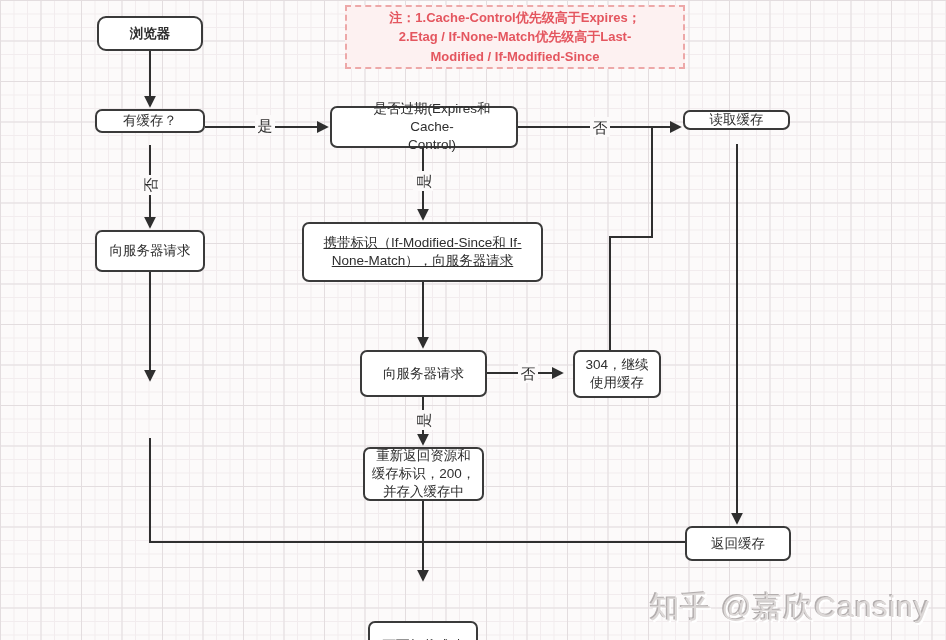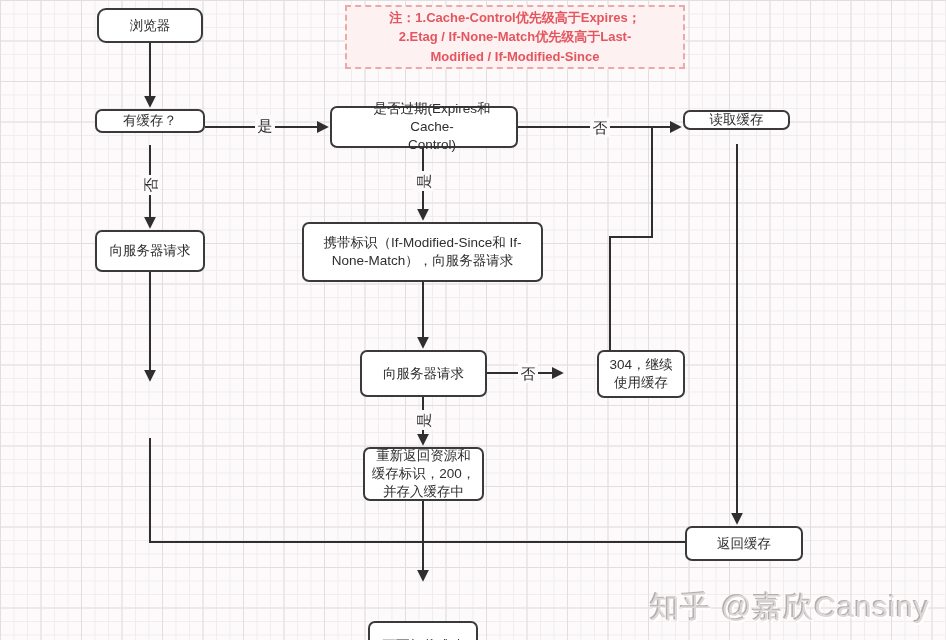--- a/index.html
+++ b/index.html
@@ -85,43 +85,43 @@
     <rect class="label-bg" x="413" y="410" width="20" height="20"></rect>
     <text class="edge-label" x="423" y="420" transform="rotate(-90 423 420)">是</text>
   </svg>
 
   <div class="note">
     <span>注：1.Cache-Control优先级高于Expires；</span>
     <span>2.Etag / If-None-Match优先级高于Last-</span>
     <span>Modified / If-Modified-Since</span>
   </div>
 
-  <div class="node round" style="left:97px; top:8px; width:106px; height:35px;">浏览器</div>
+  <div class="node round" style="left:97px; top:16px; width:106px; height:35px;font-weight:bold;">浏览器</div>
 
   <div class="node" style="left:95px; top:109px; width:110px; height:24px;">有缓存？</div>
 
   <div class="node" style="left:330px; top:106px; width:188px; height:42px;padding-left:21px;">是否过期(Expires和Cache-
 Control)</div>
 
   <div class="node" style="left:683px; top:110px; width:107px; height:20px;">读取缓存</div>
 
   <div class="node" style="left:95px; top:230px; width:110px; height:42px;">向服务器请求</div>
 
-  <div class="node" style="left:302px; top:222px; width:241px; height:60px;">携带标识（If-Modified-Since和 If-
+  <div class="node" style="left:302px; top:222px; width:241px; height:60px;text-decoration:underline;">携带标识（If-Modified-Since和 If-
 None-Match），向服务器请求</div>
 
   <div class="node" style="left:360px; top:350px; width:127px; height:47px;">向服务器请求</div>
 
-  <div class="node" style="left:597px; top:350px; width:88px; height:48px;">304，继续
+  <div class="node" style="left:573px; top:350px; width:88px; height:48px;">304，继续
 使用缓存</div>
 
 
   <div class="node" style="left:363px; top:447px; width:121px; height:54px;text-align:center;">重新返回资源和
 缓存标识，200，
 并存入缓存中</div>
 
-  <div class="node" style="left:685px; top:526px; width:118px; height:35px;border-radius:7px;">返回缓存</div>
+  <div class="node" style="left:685px; top:526px; width:106px; height:35px;border-radius:7px;">返回缓存</div>
 
   <div class="node" style="left:368px; top:583px; width:110px; height:50px;margin-top:38px;">页面加载成功</div>
 
   <div class="watermark">知乎 @嘉欣Cansiny</div>
 
 </div>
 
 </body></html>

